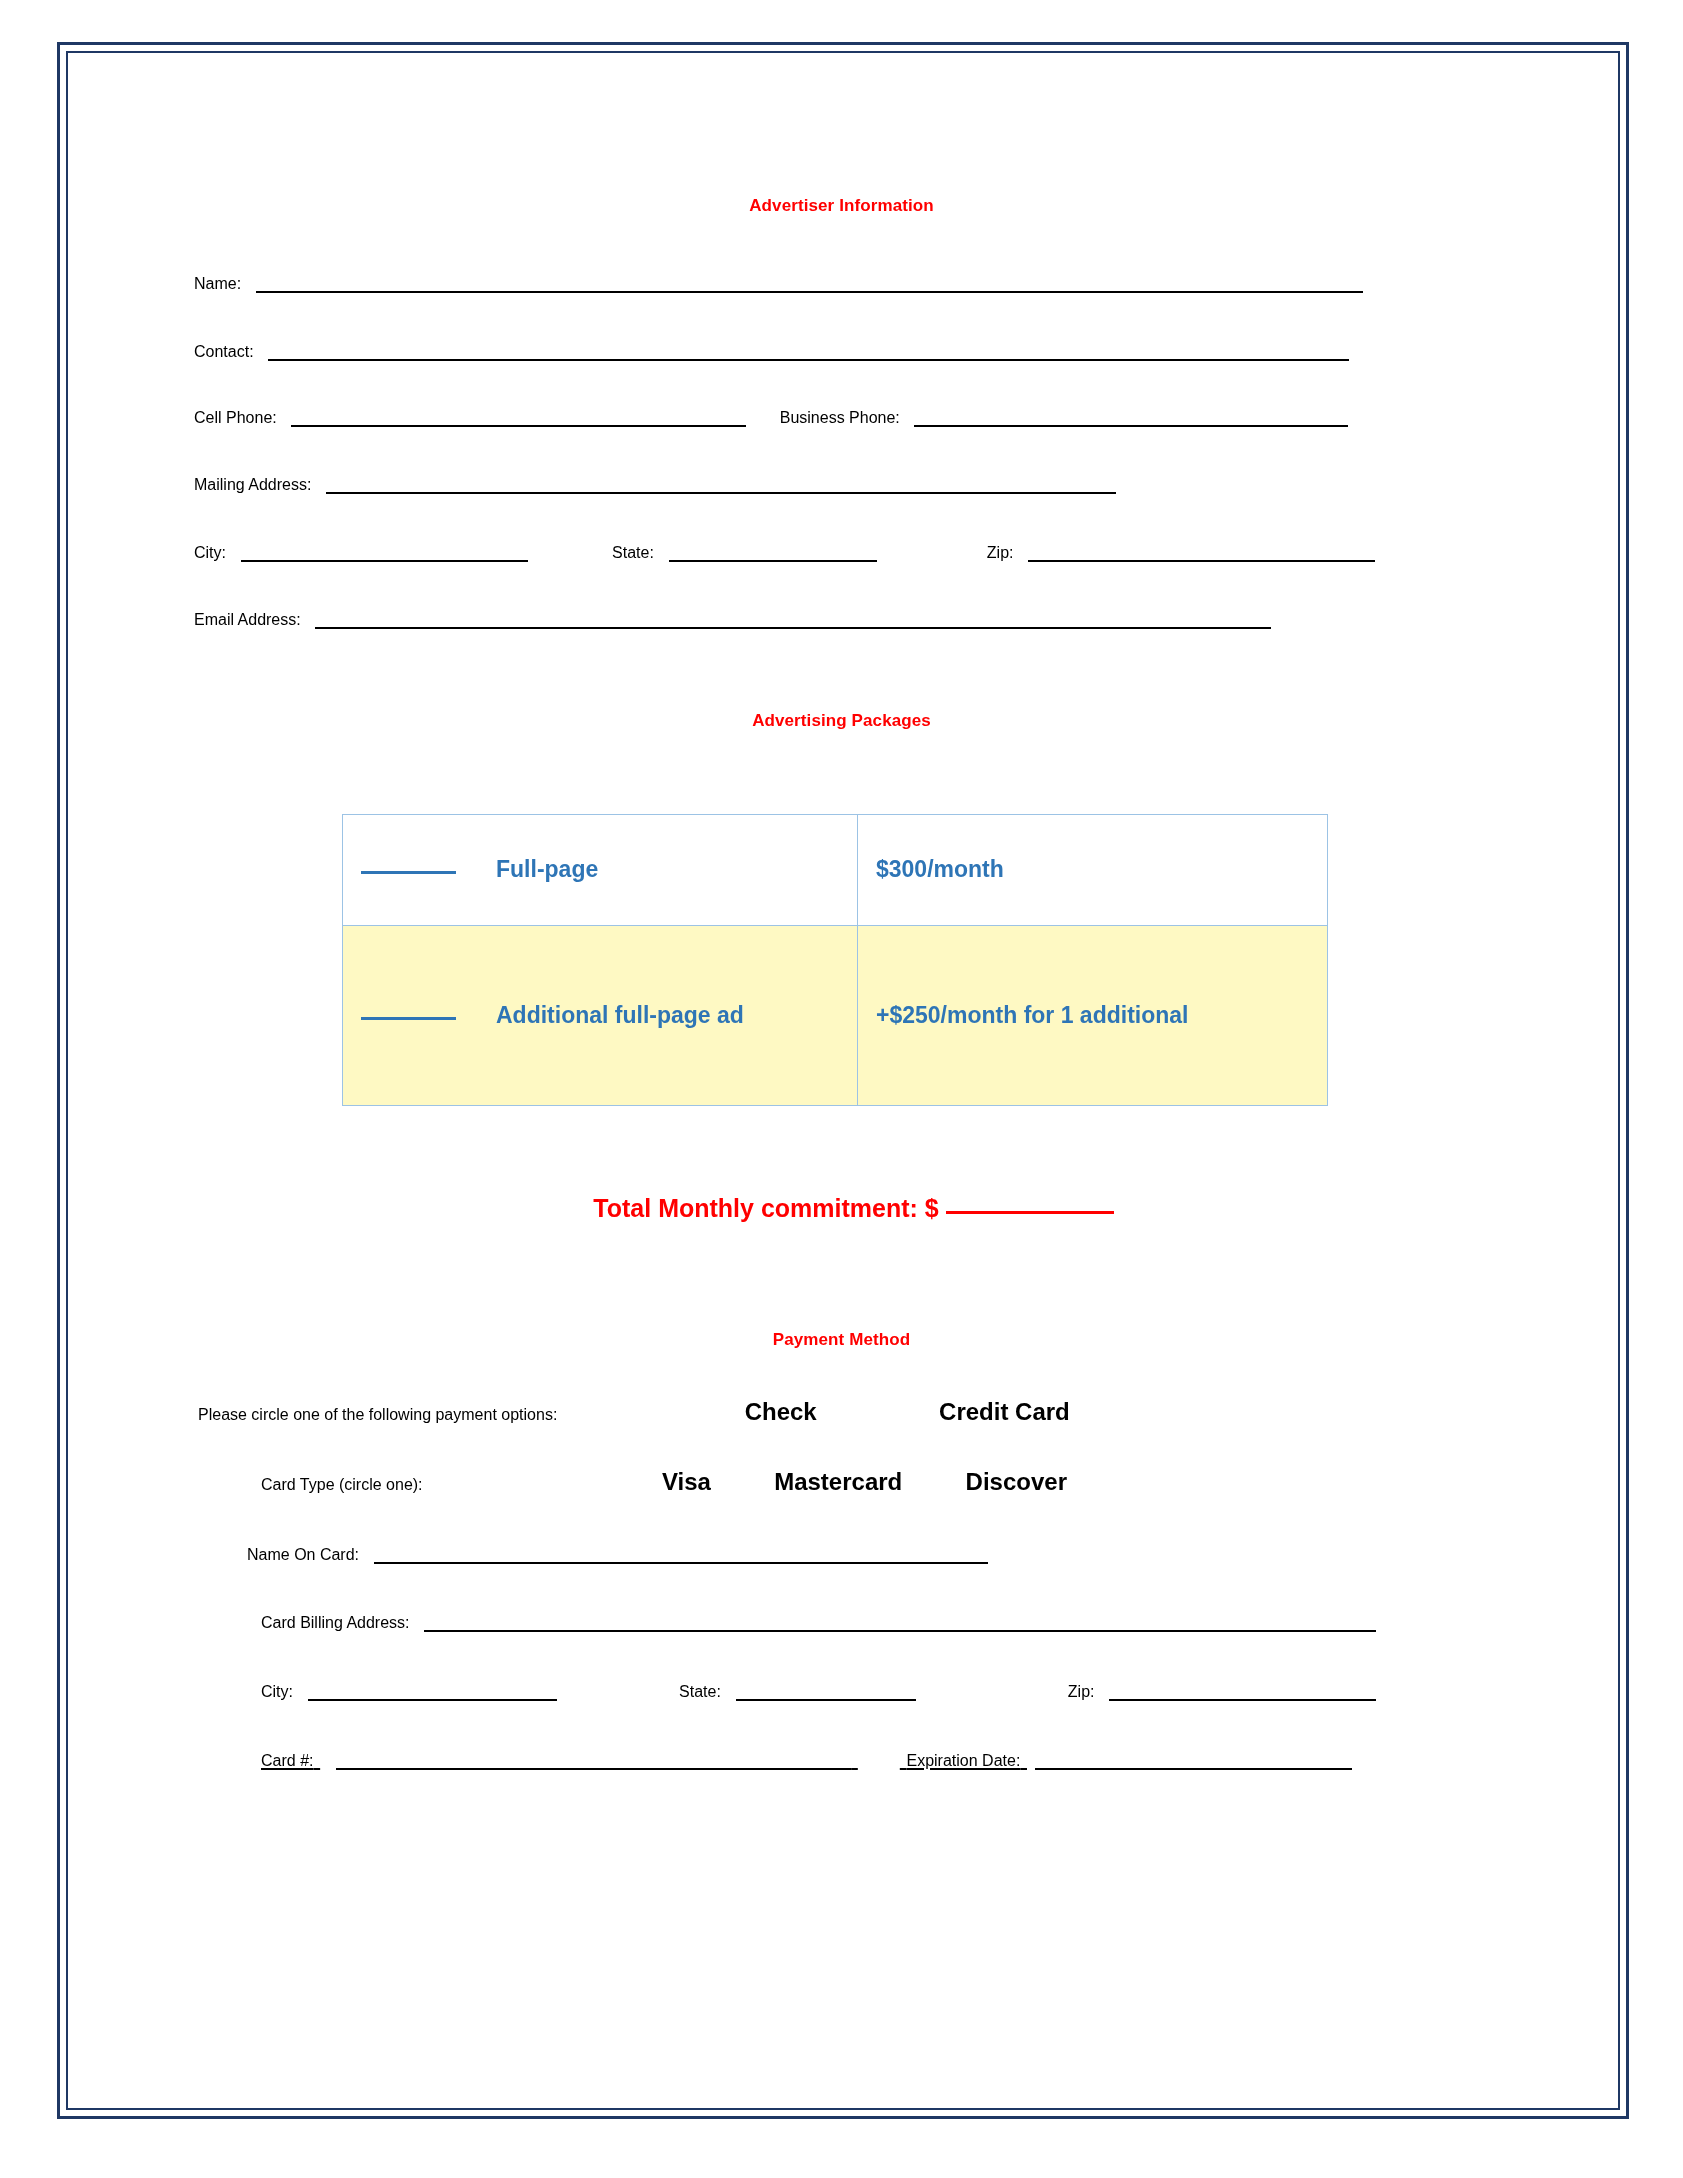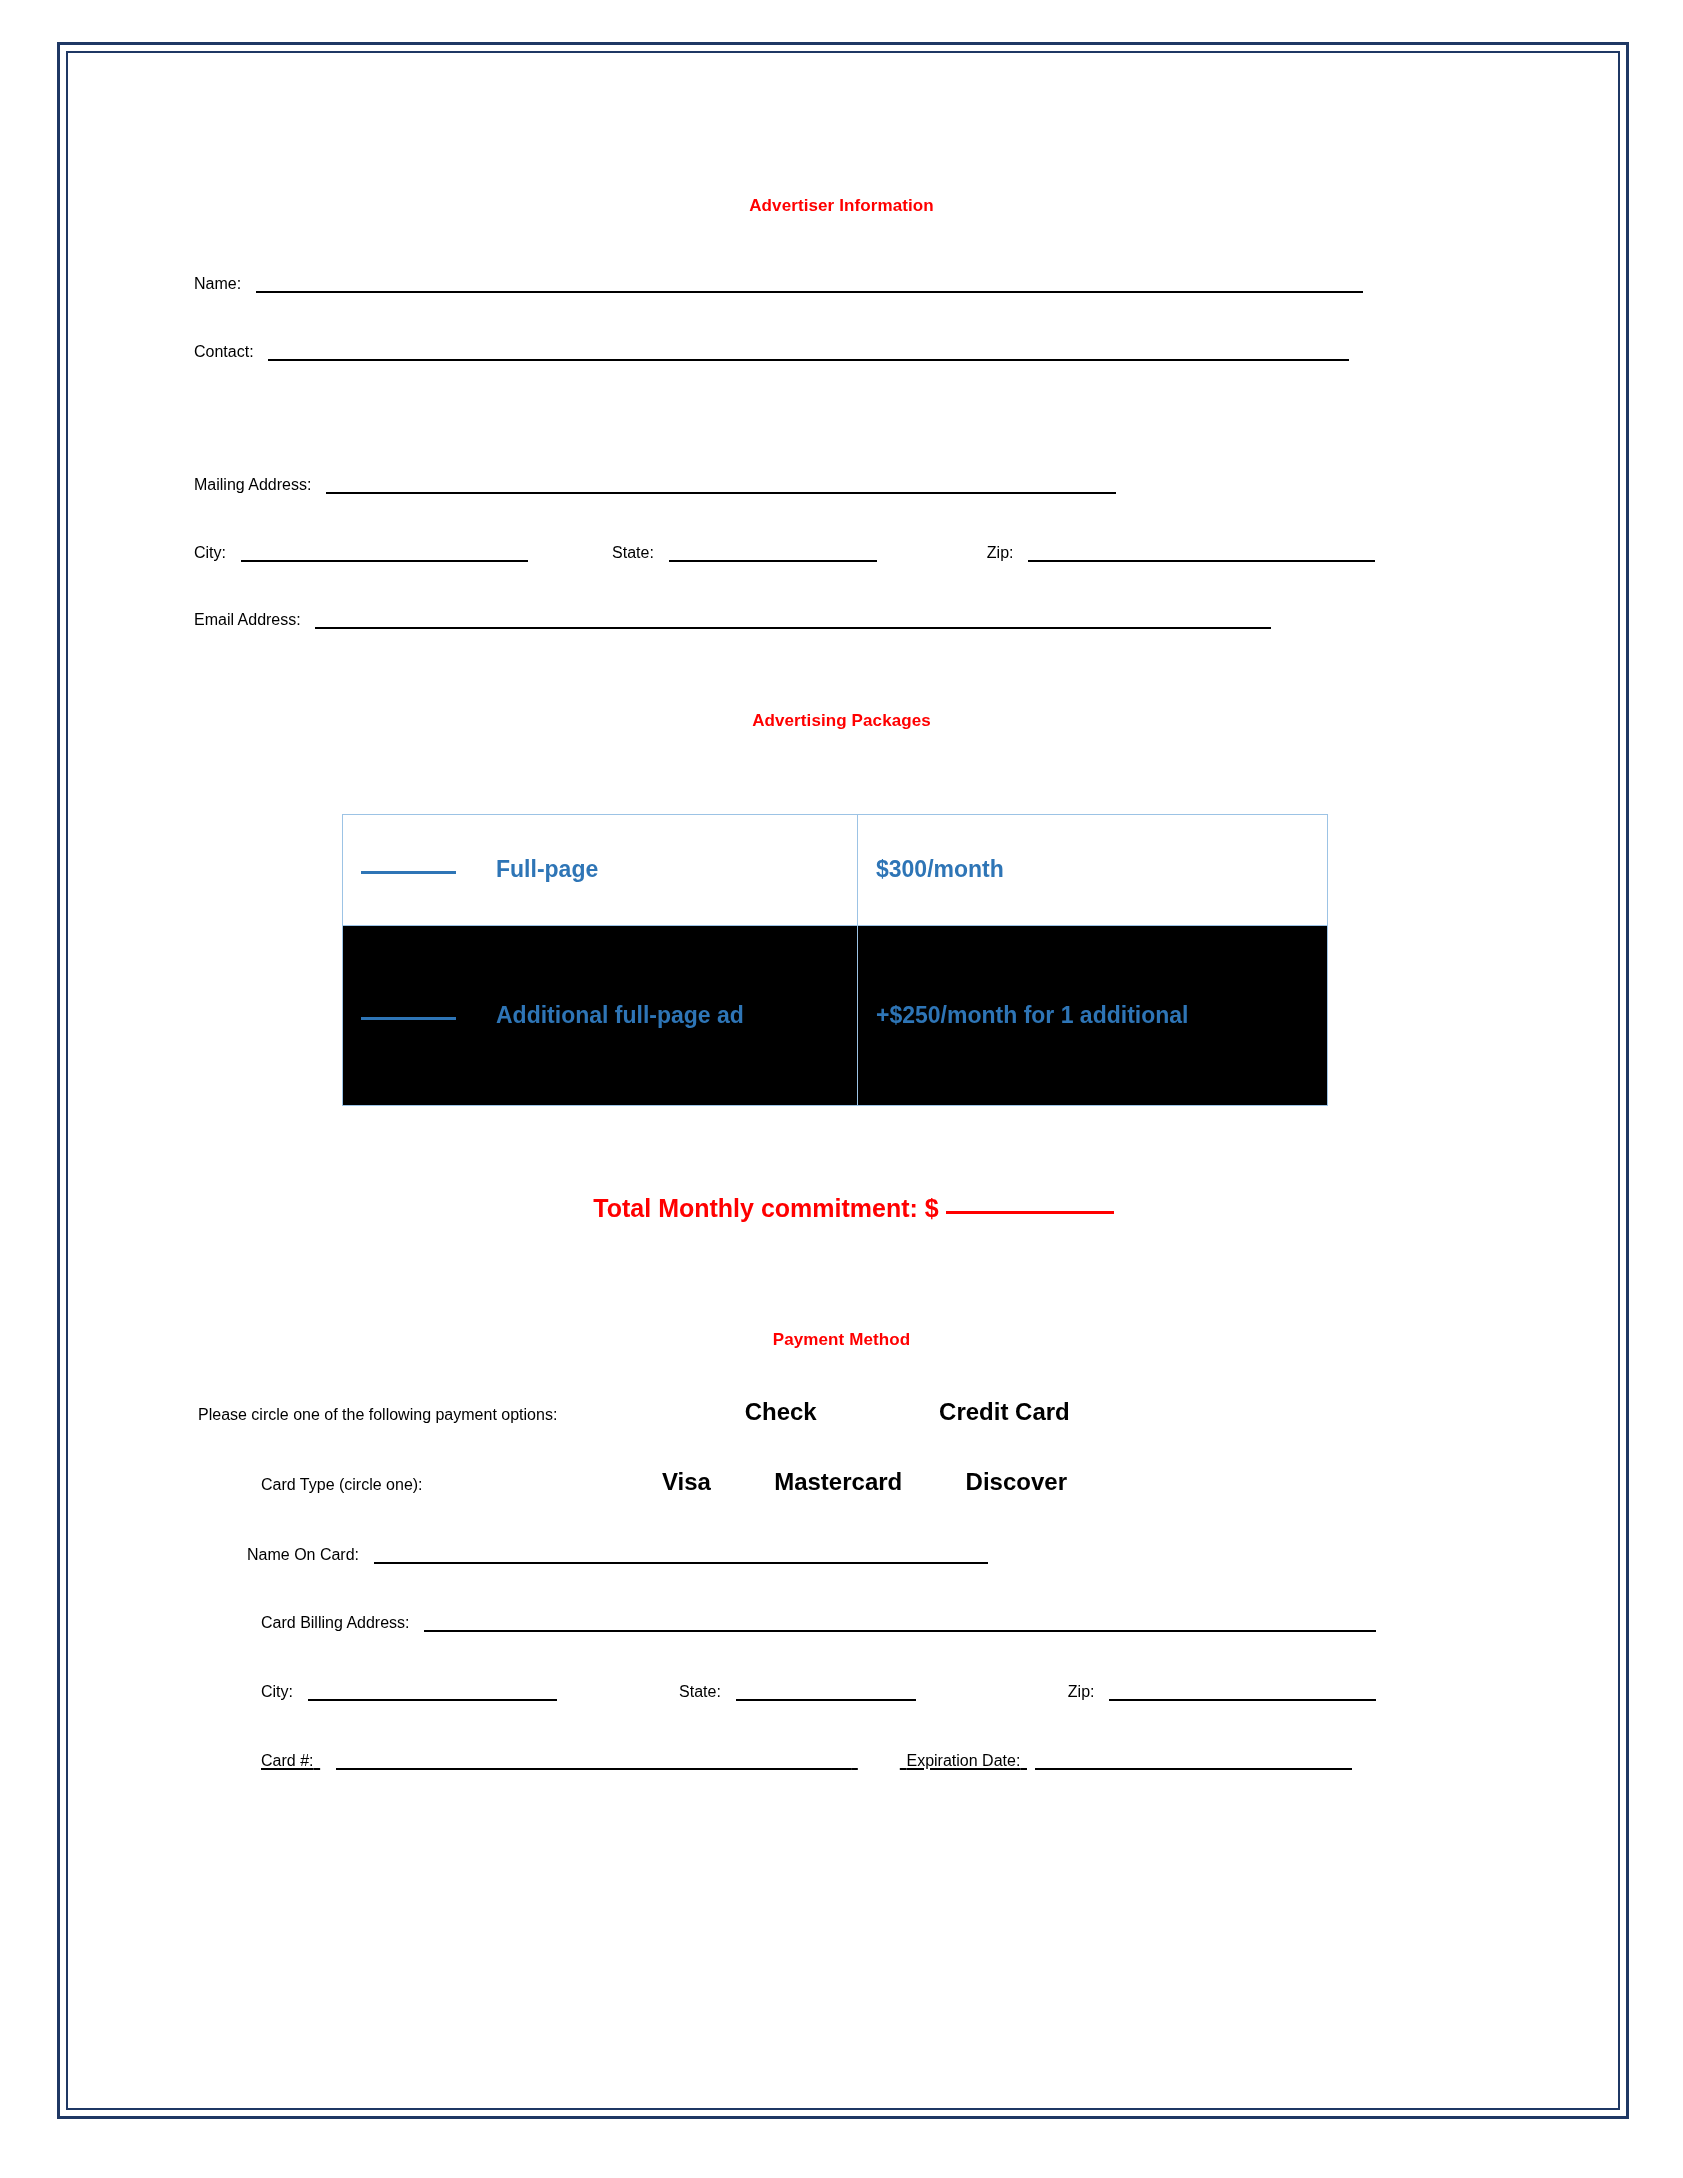--- a/index.html
+++ b/index.html
@@ -71,21 +71,21 @@
   }
   .pkg-table td {
     border: 1px solid #9CC3E5;
     color: #2E75B6;
     font-weight: bold;
     font-size: 23px;
     vertical-align: middle;
     padding: 0 0 1px 18px;
   }
   .pkg-table tr.row-plain td { background: #ffffff; height: 111px; }
-  .pkg-table tr.row-shade td { background: #000000; height: 180px; }
+  .pkg-table tr.row-shade td { background: #fef9c3; height: 180px; }
   .pkg-table td.col-left  { width: 515px; }
   .pkg-table td.col-right { width: 470px; }
   .blank-rule {
     display: inline-block;
     width: 95px;
     border-bottom: 3px solid #2E75B6;
     height: 0;
     vertical-align: 3px;
     margin-right: 40px;
   }
@@ -122,20 +122,27 @@
   <div class="field-row" style="left:194px; top:267px;">
     <span class="lbl">Name:</span>
     <span class="rule" style="width:1107px; margin-left:8px;"></span>
   </div>
 
   <div class="field-row" style="left:194px; top:335px;">
     <span class="lbl">Contact:</span>
     <span class="rule" style="width:1081px; margin-left:8px;"></span>
   </div>
 
+  <div class="field-row" style="left:194px; top:401px;">
+    <span class="lbl">Cell Phone:</span>
+    <span class="rule" style="width:455px; margin-left:8px;"></span>
+    <span class="gap" style="width:20px;"></span>
+    <span class="lbl">Business Phone:</span>
+    <span class="rule" style="width:434px; margin-left:8px;"></span>
+  </div>
 
   <div class="field-row" style="left:194px; top:468px;">
     <span class="lbl">Mailing Address:</span>
     <span class="rule" style="width:790px; margin-left:8px;"></span>
   </div>
 
   <div class="field-row" style="left:194px; top:536px;">
     <span class="lbl">City:</span>
     <span class="rule" style="width:287px; margin-left:8px;"></span>
     <span class="gap" style="width:71px;"></span>

